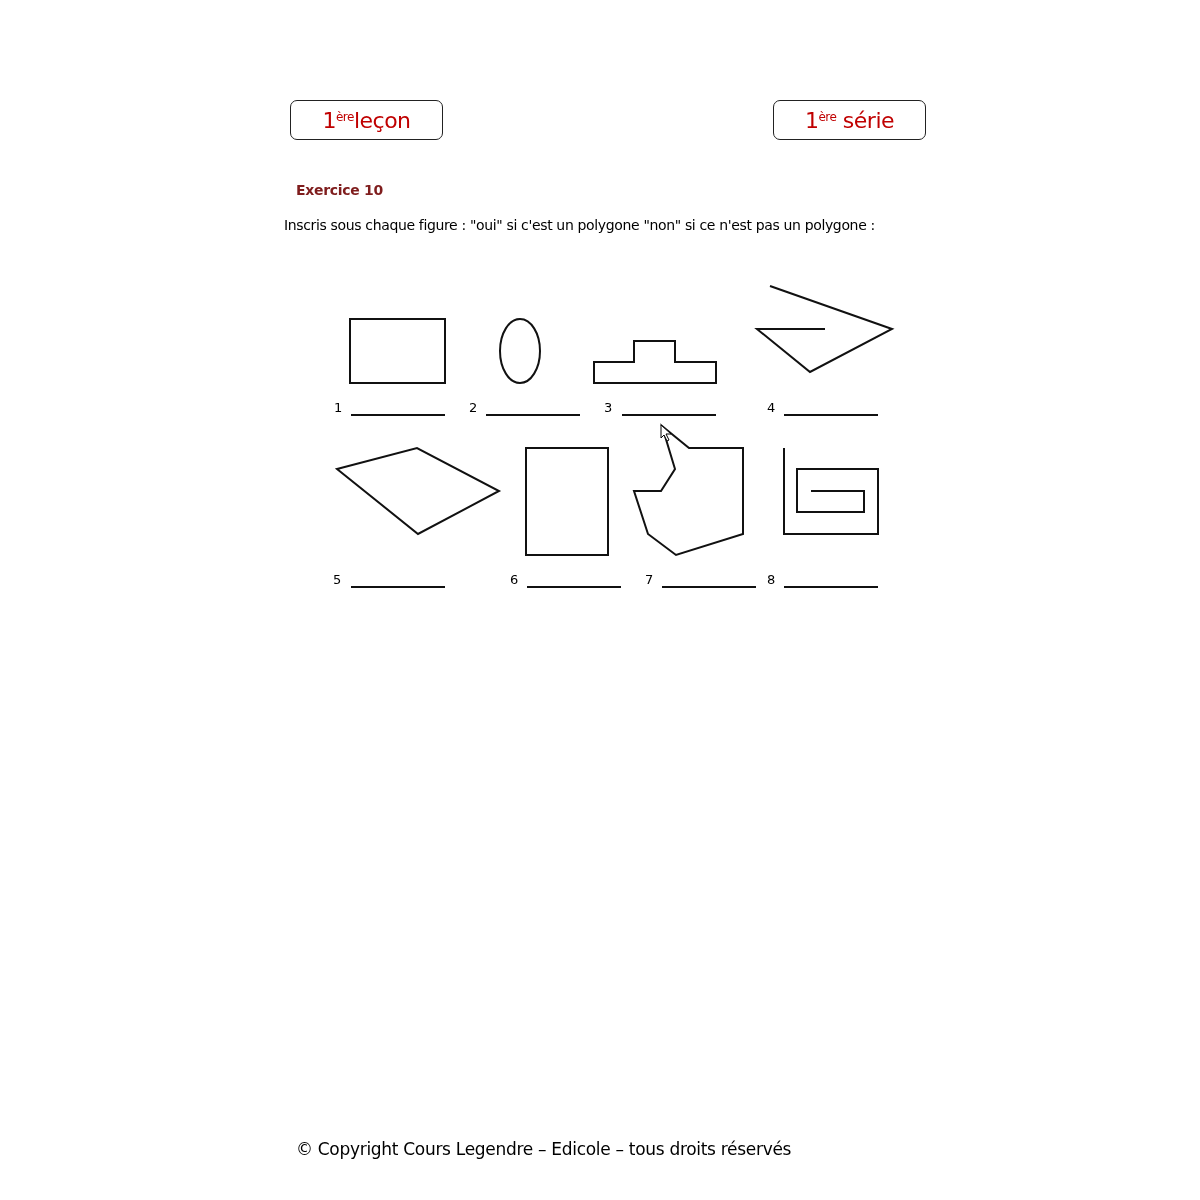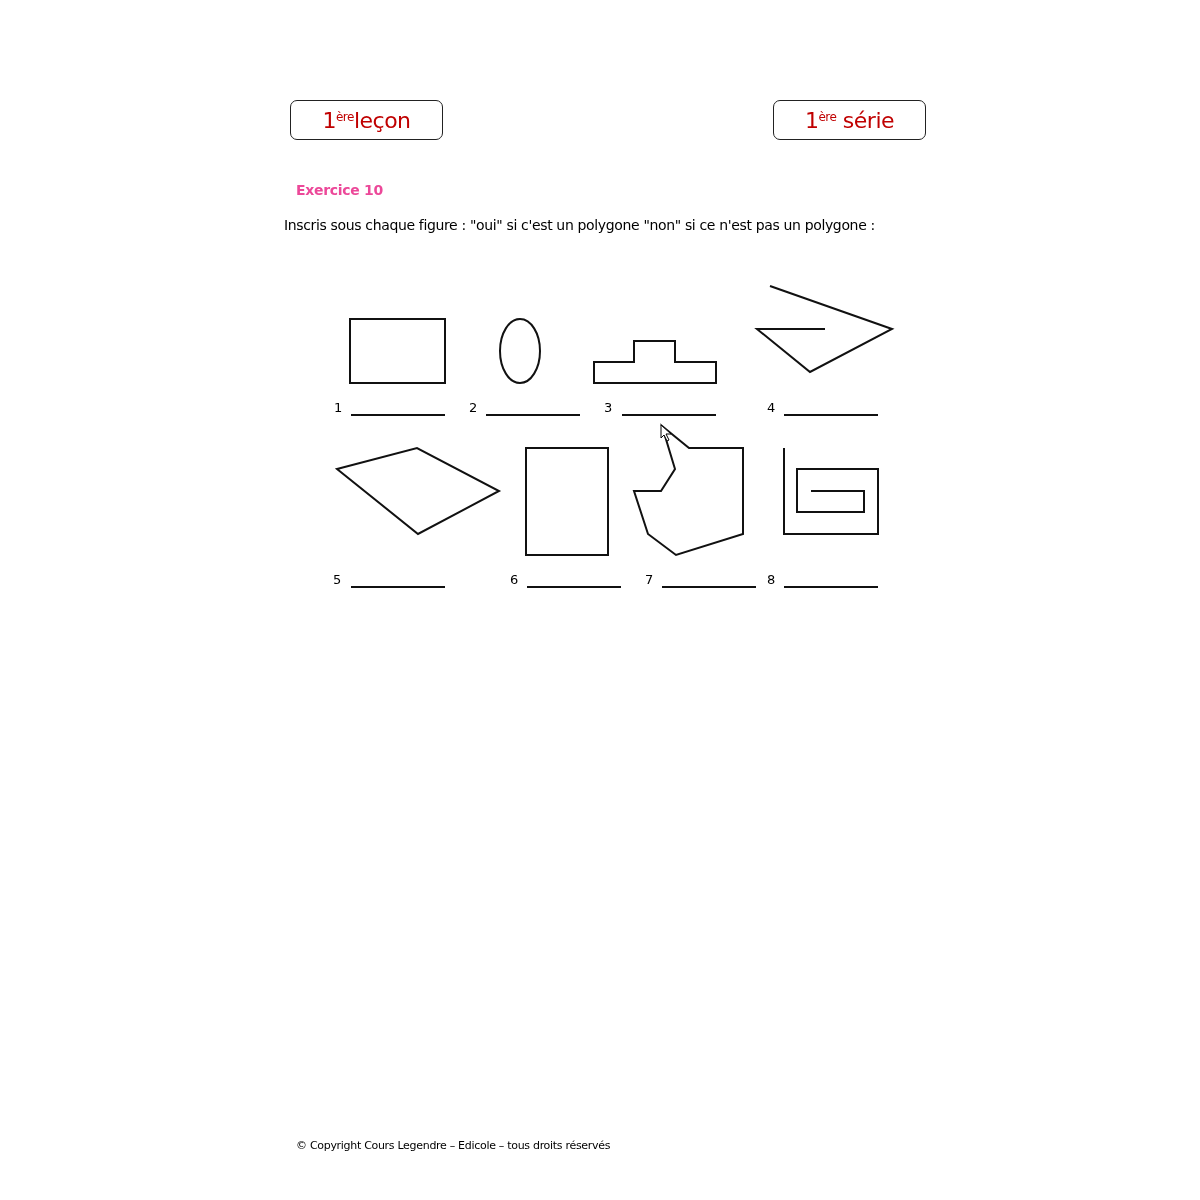--- a/index.html
+++ b/index.html
@@ -6,26 +6,26 @@
     body { width: 1200px; height: 1200px; position: relative; overflow: hidden;
            font-family: "DejaVu Sans", sans-serif; color: #000; }
     .box { position: absolute; top: 100px; height: 40px; width: 153px;
            border: 1.5px solid #222; border-radius: 7px; box-sizing: border-box;
            display: flex; align-items: center; justify-content: center;
            color: #c00000; font-size: 22px; letter-spacing: -0.5px; }
     .box sup { font-size: 12px; position: relative; top: -3px; vertical-align: super; line-height: 0; }
     #box-lecon { left: 290px; }
     #box-serie { left: 773px; }
     .title { position: absolute; left: 296px; top: 182px; font-size: 14px; font-weight: bold;
-             color: #ec4899; letter-spacing: -0.3px; }
+             color: #7f1d1d; letter-spacing: -0.3px; }
     .instr { position: absolute; left: 284px; top: 217px; font-size: 14px; letter-spacing: -0.35px; }
     svg.figs { position: absolute; left: 0; top: 0; }
     .num { position: absolute; font-size: 13px; }
     .line { position: absolute; height: 2px; background: #111; width: 94px; }
-    .footer { position: absolute; left: 296px; top: 1139px; font-size: 11px; letter-spacing: -0.3px; }
+    .footer { position: absolute; left: 296px; top: 1139px; font-size: 17px; letter-spacing: -0.3px; }
     .cursor { position: absolute; left: 660px; top: 424px; }
   </style>
 </head>
 <body>
 
 <div class="box" id="box-lecon">
   <span>1</span>
     <sup>ère</sup>
     <span>leçon</span>
 </div>

